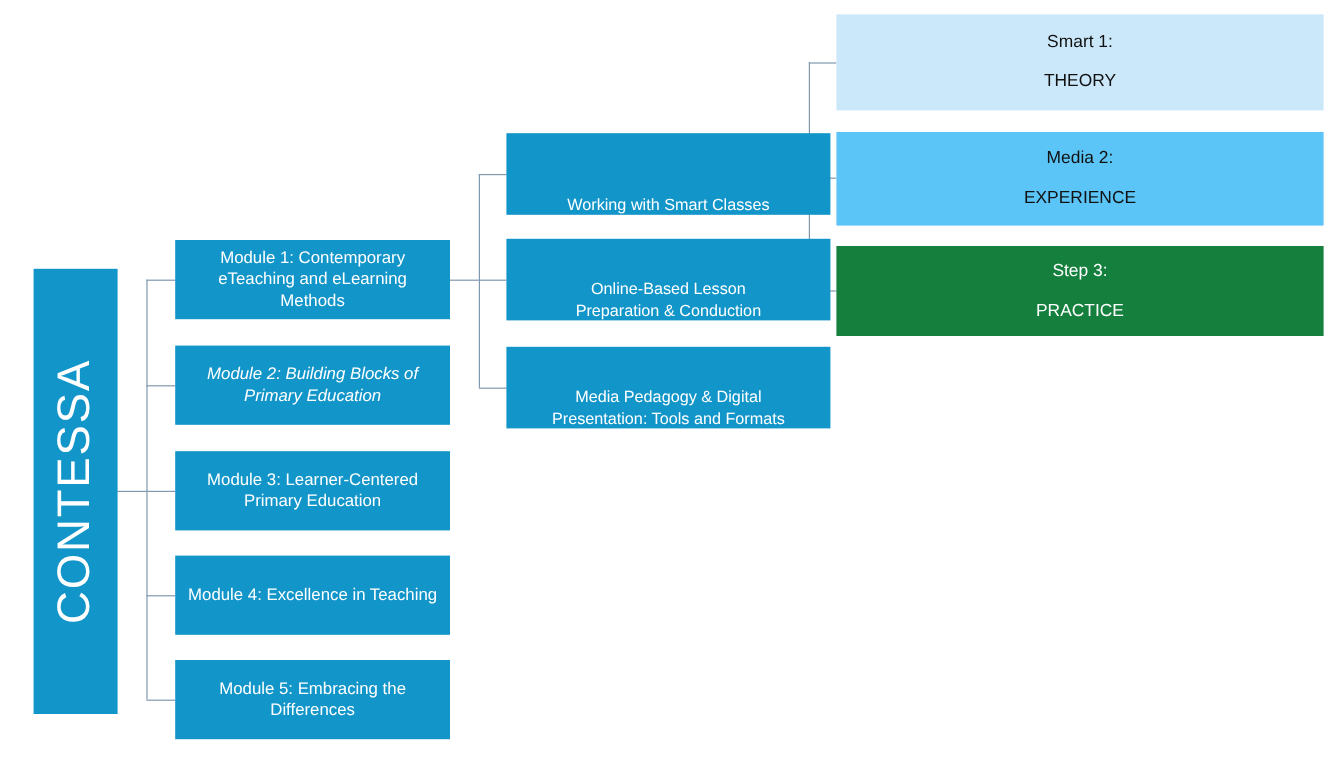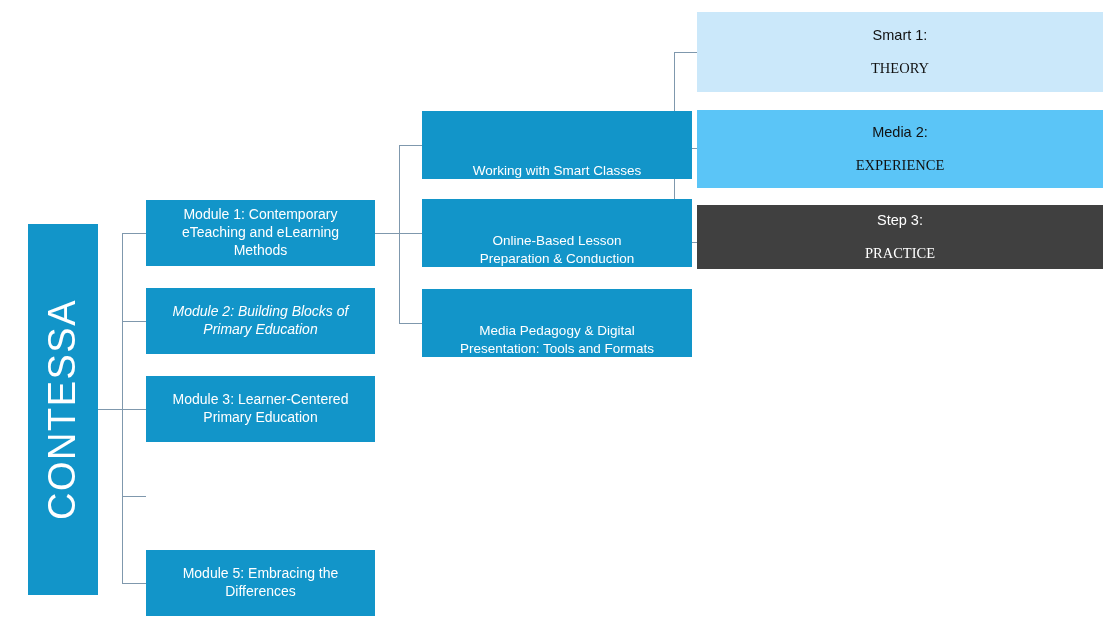--- a/index.html
+++ b/index.html
@@ -84,21 +84,21 @@
     font-size: 14.5px;
   }
   .step-box .step-inner {
     display: flex;
     flex-direction: column;
     align-items: center;
     justify-content: center;
     gap: 14px;
   }
   .step-box .step-num { display: block; }
-  .step-box .step-name { display: block; font-family: Liberation Serif, serif; }
+  .step-box .step-name { display: block; }
 
   
   .line {
     position: absolute;
     background: #7f98ad;
   }
   .line.h { height: 1px; }
   .line.v { width: 1px; }
 </style>
 </head>
@@ -135,20 +135,23 @@
 eTeaching and eLearning Methods</span>
   </div>
   <div class="box module-box" style="top:288px;font-style:italic;">
     <span class="box-label">Module 2: Building Blocks of
 Primary Education</span>
   </div>
   <div class="box module-box" style="top:376px;">
     <span class="box-label">Module 3: Learner-Centered
 Primary Education</span>
   </div>
+  <div class="box module-box" style="top:463px;">
+    <span class="box-label">Module 4: Excellence in Teaching</span>
+  </div>
   <div class="box module-box" style="top:550px;">
     <span class="box-label">Module 5: Embracing the
 Differences</span>
   </div>
 
   <div class="box topic-box" style="top:111px;">
     <span class="box-label">Working with Smart Classes</span>
   </div>
   <div class="box topic-box" style="top:199px;">
     <span class="box-label">Online-Based Lesson
@@ -164,20 +167,20 @@
       <span class="step-num">Smart 1:</span>
       <span class="step-name">THEORY</span>
     </span>
   </div>
   <div class="box step-box" style="top:110px; height:78px; background:#5bc5f7; color:#111111;">
     <span class="step-inner">
       <span class="step-num">Media 2:</span>
       <span class="step-name">EXPERIENCE</span>
     </span>
   </div>
-  <div class="box step-box" style="top:205px; height:64px; background:#404040; color:#ffffff;">
+  <div class="box step-box" style="top:205px; height:75px; background:#15803d; color:#ffffff;">
     <span class="step-inner">
       <span class="step-num">Step 3:</span>
       <span class="step-name">PRACTICE</span>
     </span>
   </div>
 
 </div>
 
 </body></html>

